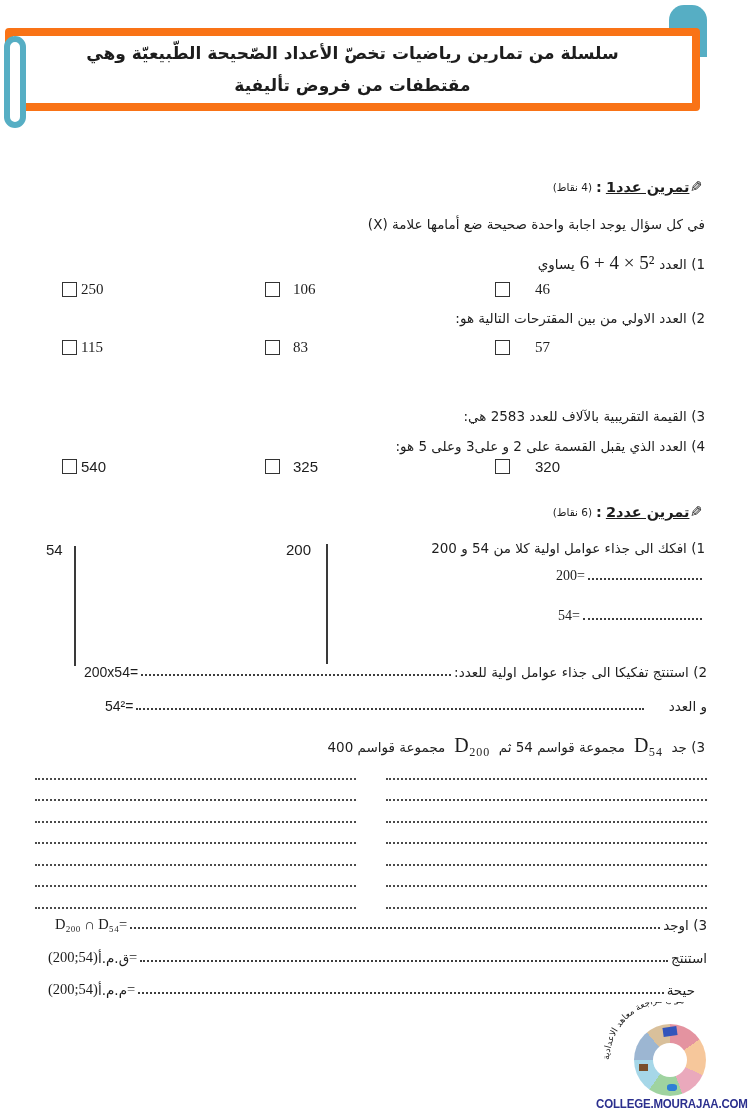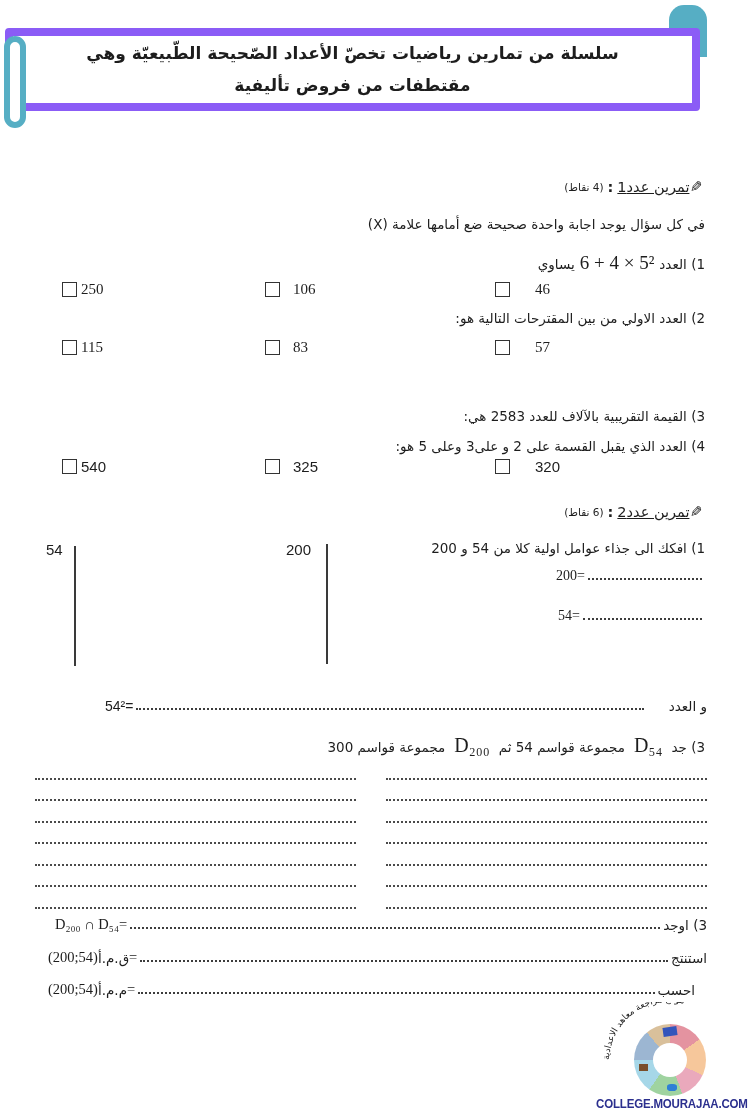--- a/index.html
+++ b/index.html
@@ -3,30 +3,30 @@
 <meta charset="utf-8">
 <style>
   html,body{margin:0;padding:0;background:#fff;}
   .page{position:relative;width:756px;height:1118px;background:#ffffff;overflow:hidden;
         font-family:"DejaVu Sans",sans-serif;color:#1d1d1d;}
 
   
   .hdr-tab{position:absolute;left:669px;top:5px;width:38px;height:52px;
            background:#56AEC4;border-radius:15px 15px 0 0;}
   .hdr-box{position:absolute;left:5px;top:28px;width:679px;height:66px;background:#fff;
-           border:8px solid #8b5cf6;border-radius:4px;text-align:center;
+           border:8px solid #f97316;border-radius:4px;text-align:center;
            font-weight:bold;font-size:17px;line-height:32px;padding-top:1px;direction:rtl;}
   .hdr-bar{position:absolute;left:4px;top:36px;width:10px;height:80px;background:#fff;
            border:6px solid #56AEC4;border-radius:11px;}
 
   
   .extitle{position:absolute;right:53px;direction:rtl;display:flex;align-items:center;
            font-size:14.5px;}
   .pen{transform:scaleX(-1);font-size:15px;margin-left:1px;}
-  .tname{text-decoration:underline;font-weight:normal;}
+  .tname{text-decoration:underline;font-weight:bold;}
   .sep{margin:0 4px;font-weight:bold;}
   .pts{font-size:10.5px;}
 
   
   .qline{position:absolute;right:51px;direction:rtl;font-size:13.5px;white-space:nowrap;}
   .formula{direction:ltr;unicode-bidi:embed;font-family:"Liberation Serif",serif;
            font-size:19px;margin:0 5px;}
 
   
   .optrow{position:absolute;left:35px;width:680px;height:18px;}
@@ -165,28 +165,33 @@
 
   <div class="eqline" style="left:556px;top:568px;width:149px;">
     <span>200=</span>
     <span class="dots"></span>
   </div>
   <div class="eqline" style="left:558px;top:608px;width:147px;">
     <span>54=</span>
     <span class="dots"></span>
   </div>
 
+  <div class="mixline" style="top:664px;">
+    <span class="msans" style="margin-left:49px;">200x54=</span>
+    <span class="dots"></span>
+    <span class="ar">2) استنتج تفكيكا الى جذاء عوامل اولية للعدد:</span>
+  </div>
   <div class="mixline" style="top:698px;">
     <span class="msans" style="margin-left:70px;">54²=</span>
     <span class="dots"></span>
     <span class="ar" style="margin-left:22px;">و العدد</span>
   </div>
 
   <div class="item3">
-    <span>3) جد</span><span class="dset">D₅₄</span><span>مجموعة قواسم 54 ثم</span><span class="dset">D₂₀₀</span><span>مجموعة قواسم 300</span>
+    <span>3) جد</span><span class="dset">D₅₄</span><span>مجموعة قواسم 54 ثم</span><span class="dset">D₂₀₀</span><span>مجموعة قواسم 400</span>
   </div>
 
   <div class="ansgrid">
     <div class="ans"></div>
     <div class="ans"></div>
     <div class="ans"></div>
     <div class="ans"></div>
     <div class="ans"></div>
     <div class="ans"></div>
     <div class="ans"></div>
@@ -211,21 +216,21 @@
     <span class="ma">=</span>
     <span class="dots"></span>
     <span class="ar">استنتج</span>
   </div>
 
   <div class="mixline" style="top:981px;width:660px;">
     <span class="ma" style="margin-left:13px;">(200;54)</span>
     <span class="ar">م.م.أ</span>
     <span class="ma">=</span>
     <span class="dots"></span>
-    <span class="ar">احسب</span>
+    <span class="ar">حيحة</span>
   </div>
 
   <div class="logo-card">
     <svg class="arc-svg" viewBox="0 0 154 64">
       <defs>
         <path id="arcp" d="M 16 62 A 60 60 0 0 1 136 58" fill="none"></path>
       </defs>
       <text>
         <textPath href="#arcp" startOffset="4">موقع مراجعة معاهد الاعدادية</textPath>
       </text>

